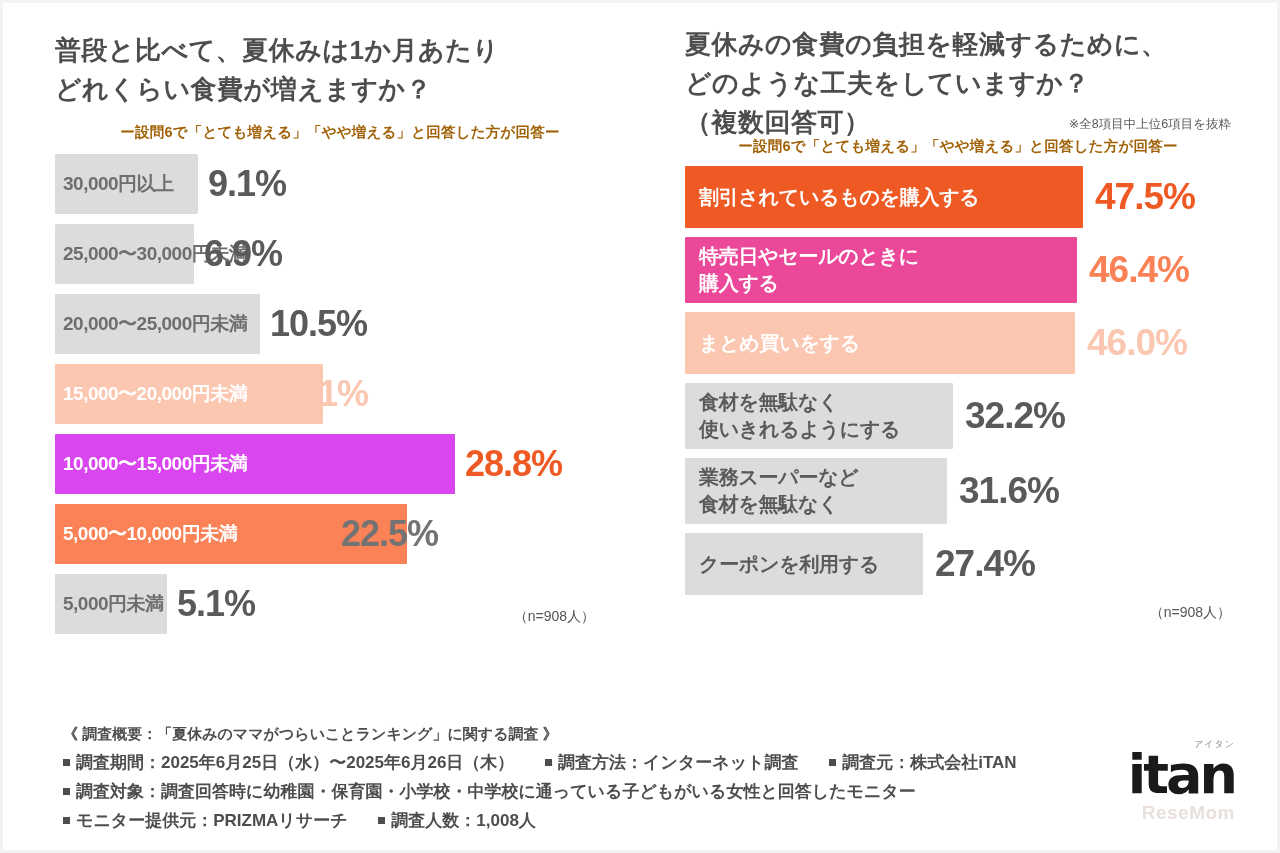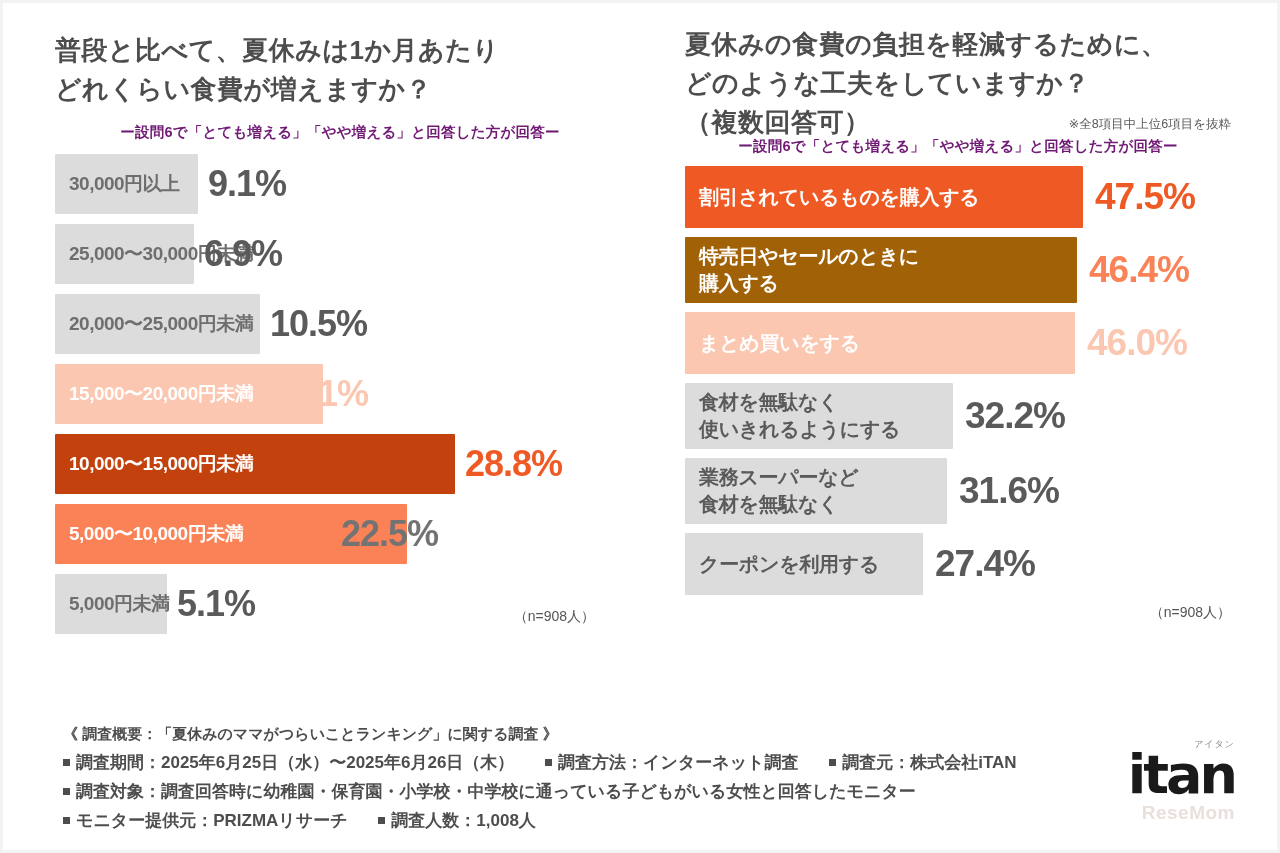--- a/index.html
+++ b/index.html
@@ -29,21 +29,21 @@
     margin: 0;
     font-size: 26px;
     font-weight: bold;
     color: #4d4d4d;
     line-height: 1.5;
     letter-spacing: 0.5px;
   }
   .note-line {
     font-size: 14.5px;
     font-weight: bold;
-    color: #701a75;
+    color: #a16207;
     text-align: center;
     margin-top: 14px;
     letter-spacing: 0.2px;
   }
   .note-small {
     font-size: 12.5px;
     color: #5a5a5a;
     text-align: right;
     margin-top: 2px;
   }
@@ -52,21 +52,21 @@
   
   .rowL {
     display: flex; align-items: center;
     margin-bottom: 10px;
     height: 60px;
   }
   .barL {
     display: flex; align-items: center;
     height: 60px;
     border-radius: 1px;
-    padding-left: 14px;
+    padding-left: 8px;
     white-space: nowrap;
   }
   .labelL {
     font-size: 19px;
     font-weight: bold;
     letter-spacing: -0.5px;
   }
   .valL {
     font-size: 36px;
     font-weight: bold;
@@ -182,21 +182,21 @@
       </div>
 
       <div class="rowL">
         <div class="barL" style="width:268px;background:#fbc7b1;">
           <span class="labelL" style="color:#ffffff;">15,000〜20,000円未満</span>
         </div>
         <span class="valL" style="color:#fbc7b1;margin-left:-52px;">17.1%</span>
       </div>
 
       <div class="rowL">
-        <div class="barL" style="width:400px;background:#c2410c;">
+        <div class="barL" style="width:400px;background:#d946ef;">
           <span class="labelL" style="color:#ffffff;">10,000〜15,000円未満</span>
         </div>
         <span class="valL" style="color:#ef5a24;">28.8%</span>
       </div>
 
       <div class="rowL">
         <div class="barL" style="width:352px;background:#fa8256;">
           <span class="labelL" style="color:#ffffff;">5,000〜10,000円未満</span>
         </div>
         <span class="valL" style="color:#737373;margin-left:-66px;">22.5%</span>
@@ -225,21 +225,21 @@
     <div class="bars" style="margin-top:10px;">
 
       <div class="rowR">
         <div class="barR" style="width:398px;background:#ef5a24;">
           <span class="labelR" style="color:#ffffff;">割引されているものを購入する</span>
         </div>
         <span class="valR" style="color:#ef5a24;">47.5%</span>
       </div>
 
       <div class="rowR">
-        <div class="barR" style="width:392px;background:#a16207;">
+        <div class="barR" style="width:392px;background:#ec4899;">
           <span class="labelR" style="color:#ffffff;">
             <span>特売日やセールのときに</span><br>
             <span>購入する</span>
           </span>
         </div>
         <span class="valR" style="color:#fa8256;">46.4%</span>
       </div>
 
       <div class="rowR">
         <div class="barR" style="width:390px;background:#fbc7b1;">

